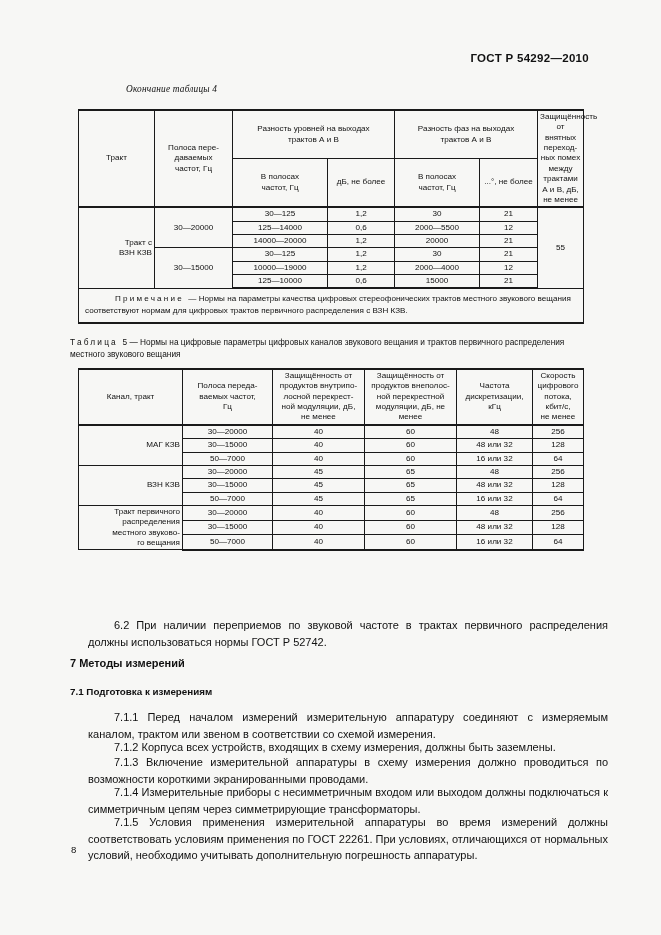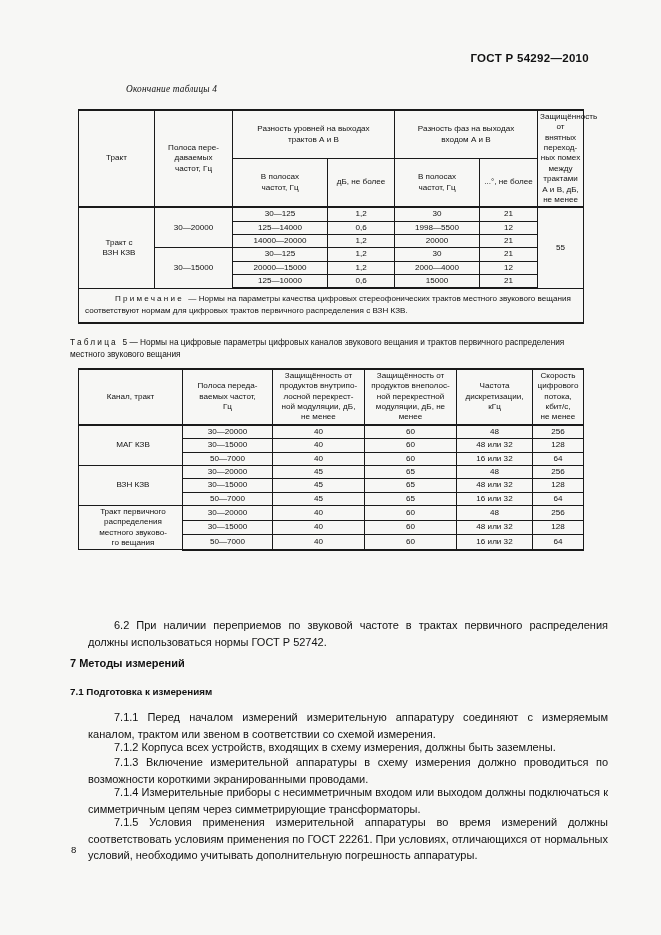--- a/index.html
+++ b/index.html
@@ -52,21 +52,21 @@
   table.gost td, table.gost th {
     border: 1px solid #1a1a1a;
     text-align: center;
     vertical-align: middle;
     font-weight: normal;
     padding: 1px 2px;
     line-height: 1.28;
   }
   table.gost .outer-top { border-top-width: 2px; }
   table.gost .outer-bot { border-bottom-width: 2px; text-align: center; }
-  table.gost .lft { text-align: center; padding-left: 7px; margin-left: 48px; }
+  table.gost .lft { text-align: right; padding-left: 7px; margin-left: 48px; }
 
   #tbl4-wrap {
     position: absolute;
     left: 78px;
     top: 109px;
     width: 505px;
   }
   #tbl4 { width: 505px; }
   #tbl4 td.note {
     text-align: left;
@@ -149,21 +149,21 @@
       </colgroup>
       <tbody>
         <tr>
           <td class="outer-top" rowspan="2" style="white-space:pre-line">Тракт</td>
           <td class="outer-top" rowspan="2" style="white-space:pre-line">Полоса пере-
 даваемых
 частот, Гц</td>
           <td class="outer-top" colspan="2" style="white-space:pre-line">Разность уровней на выходах
 трактов А и В</td>
           <td class="outer-top" colspan="2" style="white-space:pre-line">Разность фаз на выходах
-входом А и В</td>
+трактов А и В</td>
           <td class="outer-top" rowspan="2" style="white-space:pre-line">Защищённость от
 внятных переход-
 ных помех между
 трактами А и В, дБ,
 не менее</td>
         </tr>
         <tr>
           <td style="white-space:pre-line">В полосах
 частот, Гц</td>
           <td style="white-space:pre-line">дБ, не более</td>
@@ -178,39 +178,39 @@
           <td class="outer-top" rowspan="3">30—20000</td>
           <td class="outer-top">30—125</td>
           <td class="outer-top">1,2</td>
           <td class="outer-top">30</td>
           <td class="outer-top">21</td>
           <td class="outer-top" rowspan="6">55</td>
         </tr>
         <tr>
           <td>125—14000</td>
           <td>0,6</td>
-          <td>1998—5500</td>
+          <td>2000—5500</td>
           <td>12</td>
         </tr>
         <tr>
           <td>14000—20000</td>
           <td>1,2</td>
           <td>20000</td>
           <td>21</td>
         </tr>
 
         <tr>
           <td rowspan="3">30—15000</td>
           <td>30—125</td>
           <td>1,2</td>
           <td>30</td>
           <td>21</td>
         </tr>
         <tr>
-          <td>20000—15000</td>
+          <td>10000—19000</td>
           <td>1,2</td>
           <td>2000—4000</td>
           <td>12</td>
         </tr>
         <tr>
           <td class="outer-bot">125—10000</td>
           <td class="outer-bot">0,6</td>
           <td class="outer-bot">15000</td>
           <td class="outer-bot">21</td>
         </tr>

